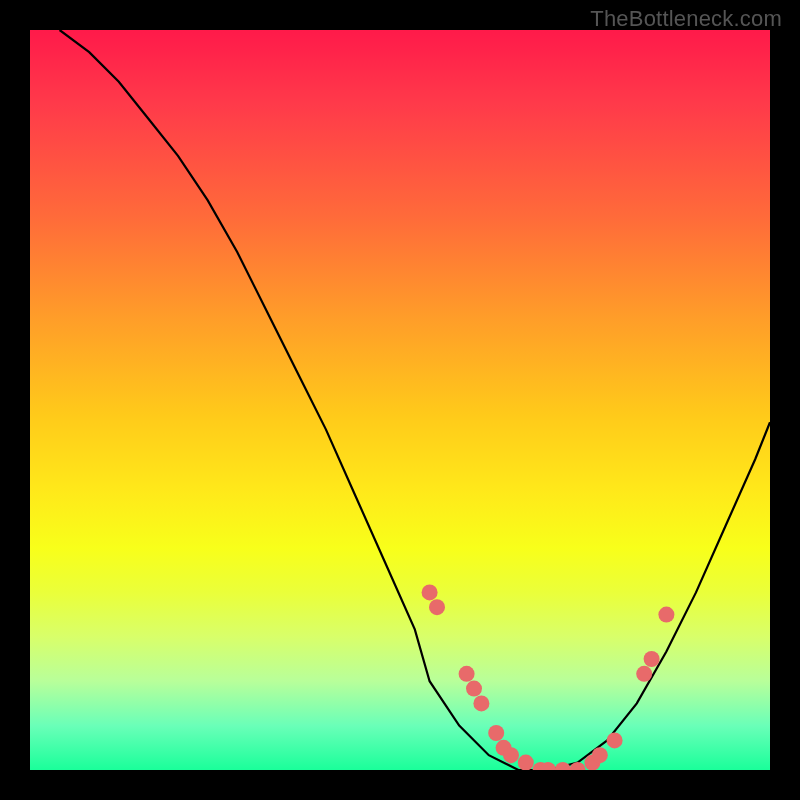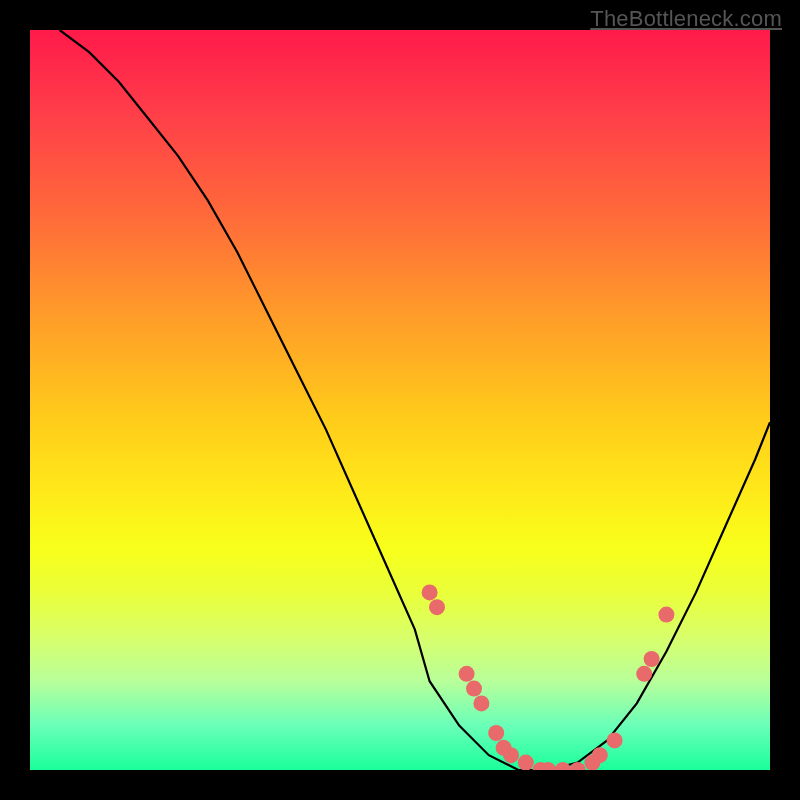--- a/index.html
+++ b/index.html
@@ -12,21 +12,20 @@
   }
   .watermark {
     position: absolute;
     top: 6px;
     right: 18px;
     color: #555;
     font-size: 22px;
     font-weight: 500;
     z-index: 10;
     letter-spacing: 0.2px;
-    text-decoration: underline;
   }
   .plot-area {
     position: absolute;
     left: 30px;
     top: 30px;
     width: 740px;
     height: 740px;
     background: linear-gradient(to bottom,
       #ff1a4a 0%,
       #ff3a4a 10%,

